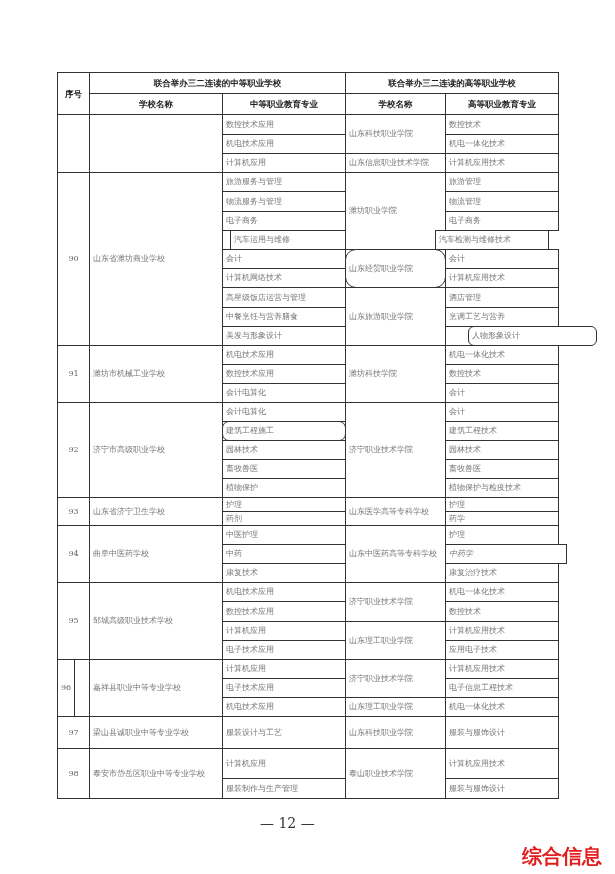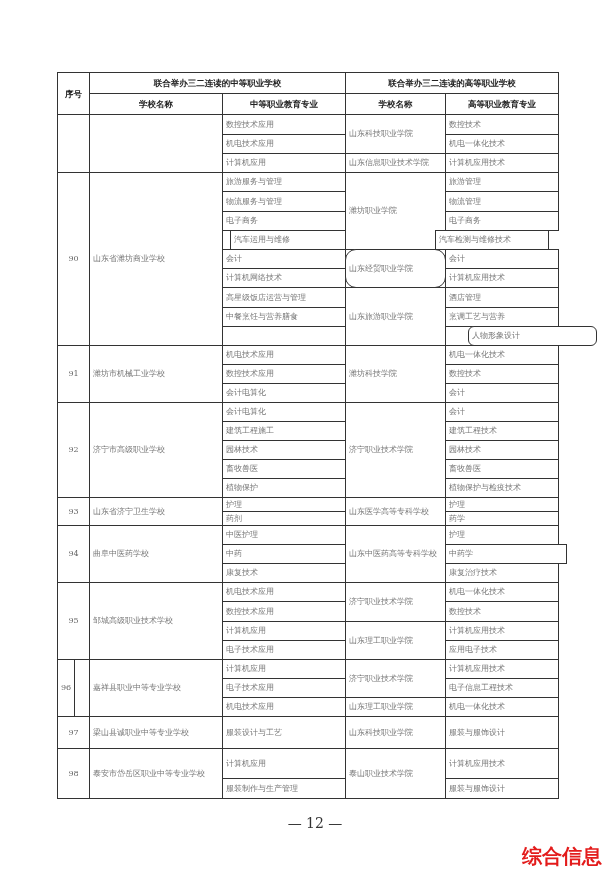--- a/index.html
+++ b/index.html
@@ -5,21 +5,21 @@
   html, body { margin:0; padding:0; }
   body { width:615px; height:874px; background:#ffffff; position:relative; overflow:hidden;
          font-family:"DejaVu Sans", sans-serif; color:#555; }
   .tbl { position:absolute; left:0; top:0; width:615px; height:874px; }
   .cell { position:absolute; box-sizing:border-box; border:1px solid #333; font-size:8px;
           line-height:10px; display:flex; align-items:center; padding-left:3px; color:#777;
           white-space:nowrap; overflow:hidden; background:#fff; }
   .cell.hdr { justify-content:center; font-weight:bold; color:#222; padding-left:0; font-size:8.5px; }
   .cell.num { justify-content:center; padding-left:0; font-family:"DejaVu Serif", serif; color:#666; font-size:8px; }
   .cell.wrap { white-space:normal; }
-  .pageno { position:absolute; left:260px; top:815px; width:110px; text-align:center;
+  .pageno { position:absolute; left:260px; top:815px; width:110px; text-align:left;
             font-family:"DejaVu Serif", serif; font-size:14px; color:#333; }
   .watermark { position:absolute; left:522px; top:843px; font-size:20px; font-weight:bold;
                color:#e31b1b; letter-spacing:0px; font-family:"DejaVu Sans", sans-serif; }
 </style>
 </head>
 <body>
 
 <div class="tbl">
 
   <div class="cell hdr" style="left:57px;top:72px;width:33px;height:43px;">序号</div>
@@ -44,20 +44,21 @@
   <div class="cell num" style="left:57px;top:172px;width:33px;height:174px;">90</div>
   <div class="cell" style="left:222px;top:172px;width:124px;height:20px;">旅游服务与管理</div>
   <div class="cell" style="left:89px;top:172px;width:134px;height:174px;">山东省潍坊商业学校</div>
   <div class="cell" style="left:222px;top:191px;width:124px;height:21px;">物流服务与管理</div>
   <div class="cell" style="left:222px;top:211px;width:124px;height:20px;">电子商务</div>
   <div class="cell" style="left:222px;top:230px;width:121px;height:20px;margin-left:8px;">汽车运用与维修</div>
   <div class="cell" style="left:222px;top:249px;width:124px;height:20px;">会计</div>
   <div class="cell" style="left:222px;top:268px;width:124px;height:20px;">计算机网络技术</div>
   <div class="cell" style="left:222px;top:287px;width:124px;height:21px;">高星级饭店运营与管理</div>
   <div class="cell" style="left:222px;top:307px;width:124px;height:20px;">中餐烹饪与营养膳食</div>
+  <div class="cell" style="left:222px;top:326px;width:124px;height:20px;">美发与形象设计</div>
   <div class="cell" style="left:345px;top:172px;width:101px;height:78px;">潍坊职业学院</div>
   <div class="cell" style="left:345px;top:249px;width:101px;height:39px;border-radius:11px;">山东经贸职业学院</div>
   <div class="cell" style="left:345px;top:287px;width:101px;height:59px;">山东旅游职业学院</div>
   <div class="cell" style="left:445px;top:172px;width:114px;height:20px;">旅游管理</div>
   <div class="cell" style="left:445px;top:191px;width:114px;height:21px;">物流管理</div>
   <div class="cell" style="left:445px;top:211px;width:114px;height:20px;">电子商务</div>
   <div class="cell" style="left:435px;top:230px;width:114px;height:20px;">汽车检测与维修技术</div>
   <div class="cell" style="left:445px;top:249px;width:114px;height:20px;">会计</div>
   <div class="cell" style="left:445px;top:268px;width:114px;height:20px;">计算机应用技术</div>
   <div class="cell" style="left:445px;top:287px;width:114px;height:21px;">酒店管理</div>
@@ -70,21 +71,21 @@
   <div class="cell" style="left:222px;top:364px;width:124px;height:20px;">数控技术应用</div>
   <div class="cell" style="left:222px;top:383px;width:124px;height:20px;">会计电算化</div>
   <div class="cell" style="left:345px;top:345px;width:101px;height:58px;">潍坊科技学院</div>
   <div class="cell" style="left:445px;top:345px;width:114px;height:20px;">机电一体化技术</div>
   <div class="cell" style="left:445px;top:364px;width:114px;height:20px;">数控技术</div>
   <div class="cell" style="left:445px;top:383px;width:114px;height:20px;">会计</div>
 
   <div class="cell num" style="left:57px;top:402px;width:33px;height:96px;">92</div>
   <div class="cell" style="left:89px;top:402px;width:134px;height:96px;">济宁市高级职业学校</div>
   <div class="cell" style="left:222px;top:402px;width:124px;height:20px;">会计电算化</div>
-  <div class="cell" style="left:222px;top:421px;width:124px;height:20px;">建筑工程施工</div>
+  <div class="cell" style="left:222px;top:421px;width:124px;height:20px;border-radius:7px;">建筑工程施工</div>
   <div class="cell" style="left:222px;top:440px;width:124px;height:20px;">园林技术</div>
   <div class="cell" style="left:222px;top:459px;width:124px;height:20px;">畜牧兽医</div>
   <div class="cell" style="left:222px;top:478px;width:124px;height:20px;">植物保护</div>
   <div class="cell" style="left:345px;top:402px;width:101px;height:96px;">济宁职业技术学院</div>
   <div class="cell" style="left:445px;top:402px;width:114px;height:20px;">会计</div>
   <div class="cell" style="left:445px;top:421px;width:114px;height:20px;">建筑工程技术</div>
   <div class="cell" style="left:445px;top:440px;width:114px;height:20px;">园林技术</div>
   <div class="cell" style="left:445px;top:459px;width:114px;height:20px;">畜牧兽医</div>
   <div class="cell" style="left:445px;top:478px;width:114px;height:20px;">植物保护与检疫技术</div>
 
@@ -96,21 +97,21 @@
   <div class="cell" style="left:445px;top:497px;width:114px;height:15px;">护理</div>
   <div class="cell" style="left:445px;top:511px;width:114px;height:15px;">药学</div>
 
   <div class="cell num" style="left:57px;top:525px;width:33px;height:58px;">94</div>
   <div class="cell" style="left:89px;top:525px;width:134px;height:58px;">曲阜中医药学校</div>
   <div class="cell" style="left:222px;top:525px;width:124px;height:20px;">中医护理</div>
   <div class="cell" style="left:222px;top:544px;width:124px;height:20px;">中药</div>
   <div class="cell" style="left:222px;top:563px;width:124px;height:20px;">康复技术</div>
   <div class="cell wrap" style="left:345px;top:525px;width:101px;height:58px;">山东中医药高等专科学校</div>
   <div class="cell" style="left:445px;top:525px;width:114px;height:20px;">护理</div>
-  <div class="cell" style="left:445px;top:544px;width:122px;height:20px;">中药学</div>
+  <div class="cell" style="left:445px;top:544px;width:122px;height:20px;font-style:italic;">中药学</div>
   <div class="cell" style="left:445px;top:563px;width:114px;height:20px;">康复治疗技术</div>
 
   <div class="cell num" style="left:57px;top:582px;width:33px;height:78px;">95</div>
   <div class="cell" style="left:89px;top:582px;width:134px;height:78px;">邹城高级职业技术学校</div>
   <div class="cell" style="left:222px;top:582px;width:124px;height:20px;">机电技术应用</div>
   <div class="cell" style="left:222px;top:601px;width:124px;height:21px;">数控技术应用</div>
   <div class="cell" style="left:222px;top:621px;width:124px;height:20px;">计算机应用</div>
   <div class="cell" style="left:222px;top:640px;width:124px;height:20px;">电子技术应用</div>
   <div class="cell" style="left:345px;top:582px;width:101px;height:40px;">济宁职业技术学院</div>
   <div class="cell" style="left:345px;top:621px;width:101px;height:39px;">山东理工职业学院</div>

